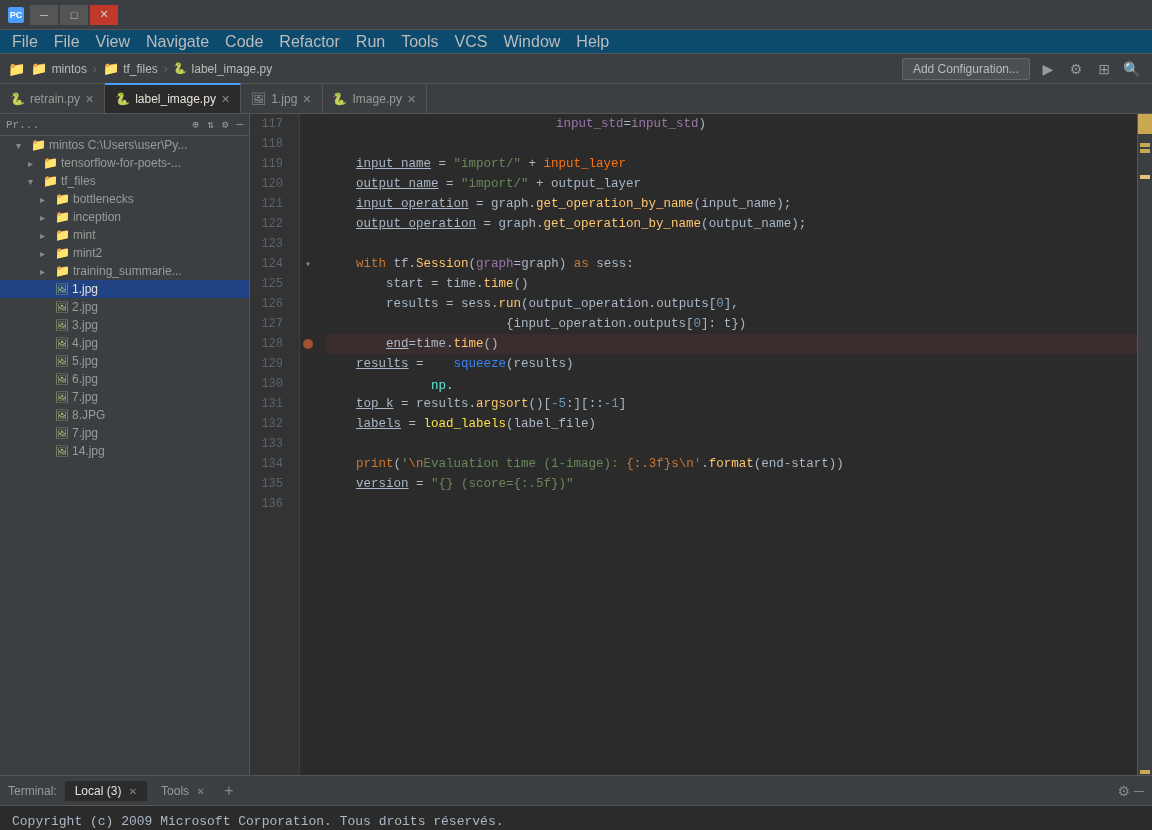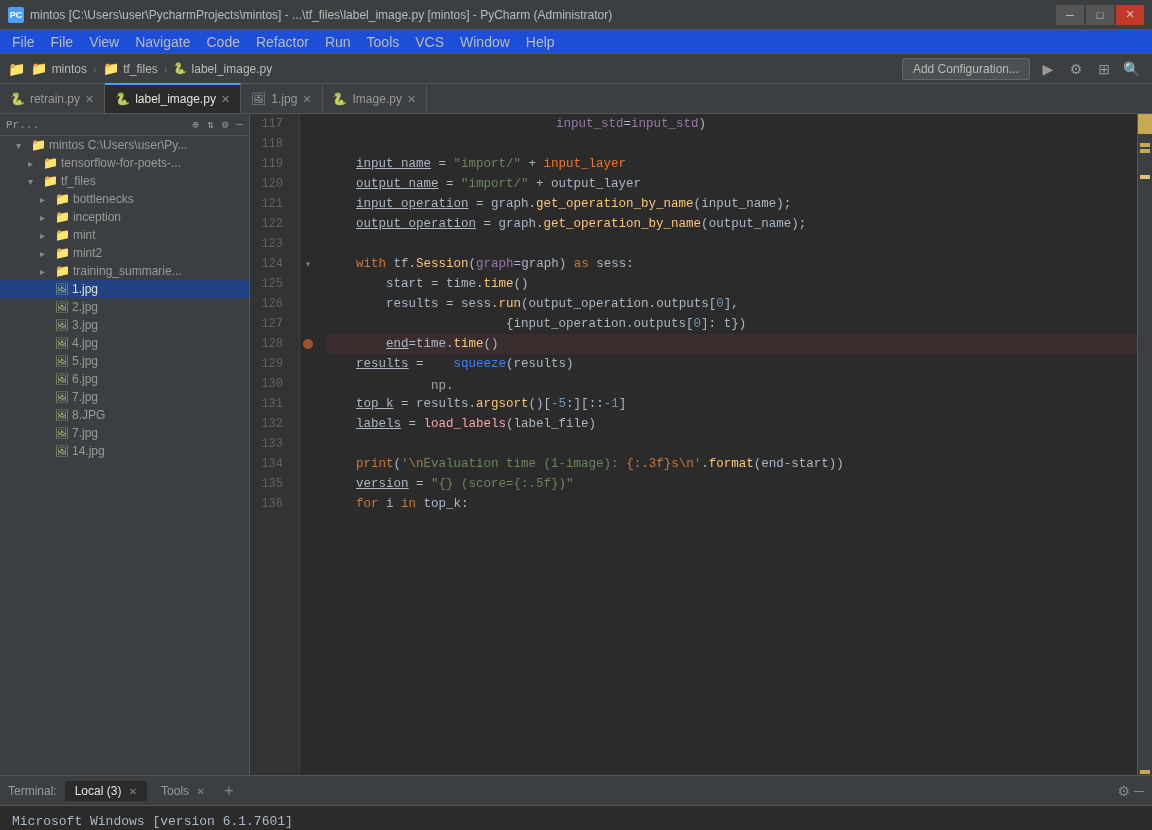--- a/index.html
+++ b/index.html
@@ -41,28 +41,28 @@
       border: none;
       color: #ccc;
       font-size: 11px;
       cursor: pointer;
       display: flex; align-items: center; justify-content: center;
     }
     #title-bar .win-btn.close { background: #c0392b; }
 
     
     #menu-bar {
-      background: #1d4ed8;
+      background: #0c4a6e;
       height: 24px;
       display: flex;
       align-items: center;
       padding: 0 4px;
       border-bottom: 1px solid #555;
       font-family: Arial, sans-serif;
-      font-size: 14px;
+      font-size: 16px;
       color: #bbb;
     }
     .menu-item {
       padding: 2px 8px;
       cursor: pointer;
       border-radius: 2px;
     }
 
     
     #breadcrumb-bar {
@@ -300,21 +300,20 @@
     
     ::-webkit-scrollbar { width: 8px; }
     ::-webkit-scrollbar-track { background: #3c3f41; }
     ::-webkit-scrollbar-thumb { background: #555; border-radius: 4px; }
   </style>
 </head>
 <body>
 
 <div id="title-bar">
   <div class="title-icon">PC</div>
-  <span class="title-text">mintos [C:\Users\user\PycharmProjects\mintos] - ...\tf_files\label_image.py [mintos] - PyCharm (Administrator)</span>
   <div class="win-controls">
     <button class="win-btn">─</button>
     <button class="win-btn">□</button>
     <button class="win-btn close">✕</button>
   </div>
 </div>
 
 <div id="menu-bar">
   <span class="menu-item">File</span>
   <span class="menu-item">File</span>
@@ -575,46 +574,43 @@
 
         <div class="code-line">
           <span style="color:#a9b7c6;">                        {</span><span style="color:#a9b7c6;">input_operation.</span><span style="color:#a9b7c6;">outputs</span><span style="color:#a9b7c6;">[</span><span style="color:#6897bb;">0</span><span style="color:#a9b7c6;">]: </span><span style="color:#a9b7c6;">t</span><span style="color:#a9b7c6;">})</span>
         </div>
 
         <div class="code-line" style="background:#3a2d2d;">
           <span style="color:#a9b7c6;">        </span><span style="color:#a9b7c6; text-decoration:underline;">end</span><span style="color:#a9b7c6;">=</span><span style="color:#a9b7c6;">time.</span><span style="color:#ffc66d;">time</span><span style="color:#a9b7c6;">()</span>
         </div>
 
         <div class="code-line">
-          <span style="color:#a9b7c6;">    </span><span style="color:#a9b7c6; text-decoration:underline;">results</span><span style="color:#a9b7c6;"> = </span><span style="color:#a3a3a3;margin-top:44px;">np.</span><span style="color:#3b82f6;">squeeze</span><span style="color:#a9b7c6;">(</span><span style="color:#a9b7c6;">results</span><span style="color:#a9b7c6;">)</span>
+          <span style="color:#a9b7c6;">    </span><span style="color:#a9b7c6; text-decoration:underline;">results</span><span style="color:#a9b7c6;"> = </span><span style="color:#5eead4;margin-top:44px;">np.</span><span style="color:#3b82f6;">squeeze</span><span style="color:#a9b7c6;">(</span><span style="color:#a9b7c6;">results</span><span style="color:#a9b7c6;">)</span>
         </div>
 
         <div class="code-line">&nbsp;</div>
 
         <div class="code-line">
           <span style="color:#a9b7c6;">    </span><span style="color:#a9b7c6; text-decoration:underline;">top_k</span><span style="color:#a9b7c6;"> = </span><span style="color:#a9b7c6;">results.</span><span style="color:#ffc66d;">argsort</span><span style="color:#a9b7c6;">()[</span><span style="color:#6897bb;">-5</span><span style="color:#a9b7c6;">:][</span><span style="color:#a9b7c6;">::</span><span style="color:#6897bb;">-1</span><span style="color:#a9b7c6;">]</span>
         </div>
 
         <div class="code-line">
-          <span style="color:#a9b7c6;">    </span><span style="color:#a9b7c6; text-decoration:underline;">labels</span><span style="color:#a9b7c6;"> = </span><span style="color:#fca5a5;text-align:right;">load_labels</span><span style="color:#a9b7c6;">(</span><span style="color:#a9b7c6;">label_file</span><span style="color:#a9b7c6;">)</span>
+          <span style="color:#a9b7c6;">    </span><span style="color:#a9b7c6; text-decoration:underline;">labels</span><span style="color:#a9b7c6;"> = </span><span style="color:#fde047;text-align:right;">load_labels</span><span style="color:#a9b7c6;">(</span><span style="color:#a9b7c6;">label_file</span><span style="color:#a9b7c6;">)</span>
         </div>
 
         <div class="code-line">&nbsp;</div>
 
         <div class="code-line">
           <span style="color:#a9b7c6;">    </span><span style="color:#cc7832;">print</span><span style="color:#a9b7c6;">(</span><span style="color:#6a8759;">'</span><span style="color:#cc7832;">\n</span><span style="color:#6a8759;">Evaluation time (1-image): </span><span style="color:#cc7832;">{:.3f}s\n</span><span style="color:#6a8759;">'</span><span style="color:#a9b7c6;">.</span><span style="color:#ffc66d;">format</span><span style="color:#a9b7c6;">(</span><span style="color:#a9b7c6;">end</span><span style="color:#a9b7c6;">-</span><span style="color:#a9b7c6;">start</span><span style="color:#a9b7c6;">))</span>
         </div>
 
         <div class="code-line">
           <span style="color:#a9b7c6;">    </span><span style="color:#a9b7c6; text-decoration:underline;">version</span><span style="color:#a9b7c6;"> = </span><span style="color:#6a8759;">"{} (score={:.5f})"</span>
         </div>
 
-        <div class="code-line">
-          <span style="color:#a9b7c6;">    </span><span style="color:#cc7832;">for</span><span style="color:#a9b7c6;"> i </span><span style="color:#cc7832;">in</span><span style="color:#a9b7c6;"> top_k:</span>
-        </div>
       </div>
 
       <div id="right-gutter">
         <div style="height:20px; width:100%; background:#c8a951;"></div>
         <div style="height:8px;"></div>
         <div class="gutter-mark"></div>
         <div class="gutter-mark"></div>
         <div style="height:20px;"></div>
         <div class="gutter-mark warn"></div>
         <div style="flex:1;"></div>
@@ -635,17 +631,16 @@
     <div class="terminal-tab">
       <span>Tools</span>
       <span class="terminal-tab-close">✕</span>
     </div>
     <button class="terminal-add-btn">+</button>
     <div class="terminal-spacer"></div>
     <button class="terminal-gear-btn">⚙</button>
     <button class="terminal-close-btn">─</button>
   </div>
   <div id="terminal-content">
-    <div>Microsoft Windows [version 6.1.7601]</div>
     <div>Copyright (c) 2009 Microsoft Corporation. Tous droits réservés.</div>
 
   </div>
 </div>
 
 </body></html>

